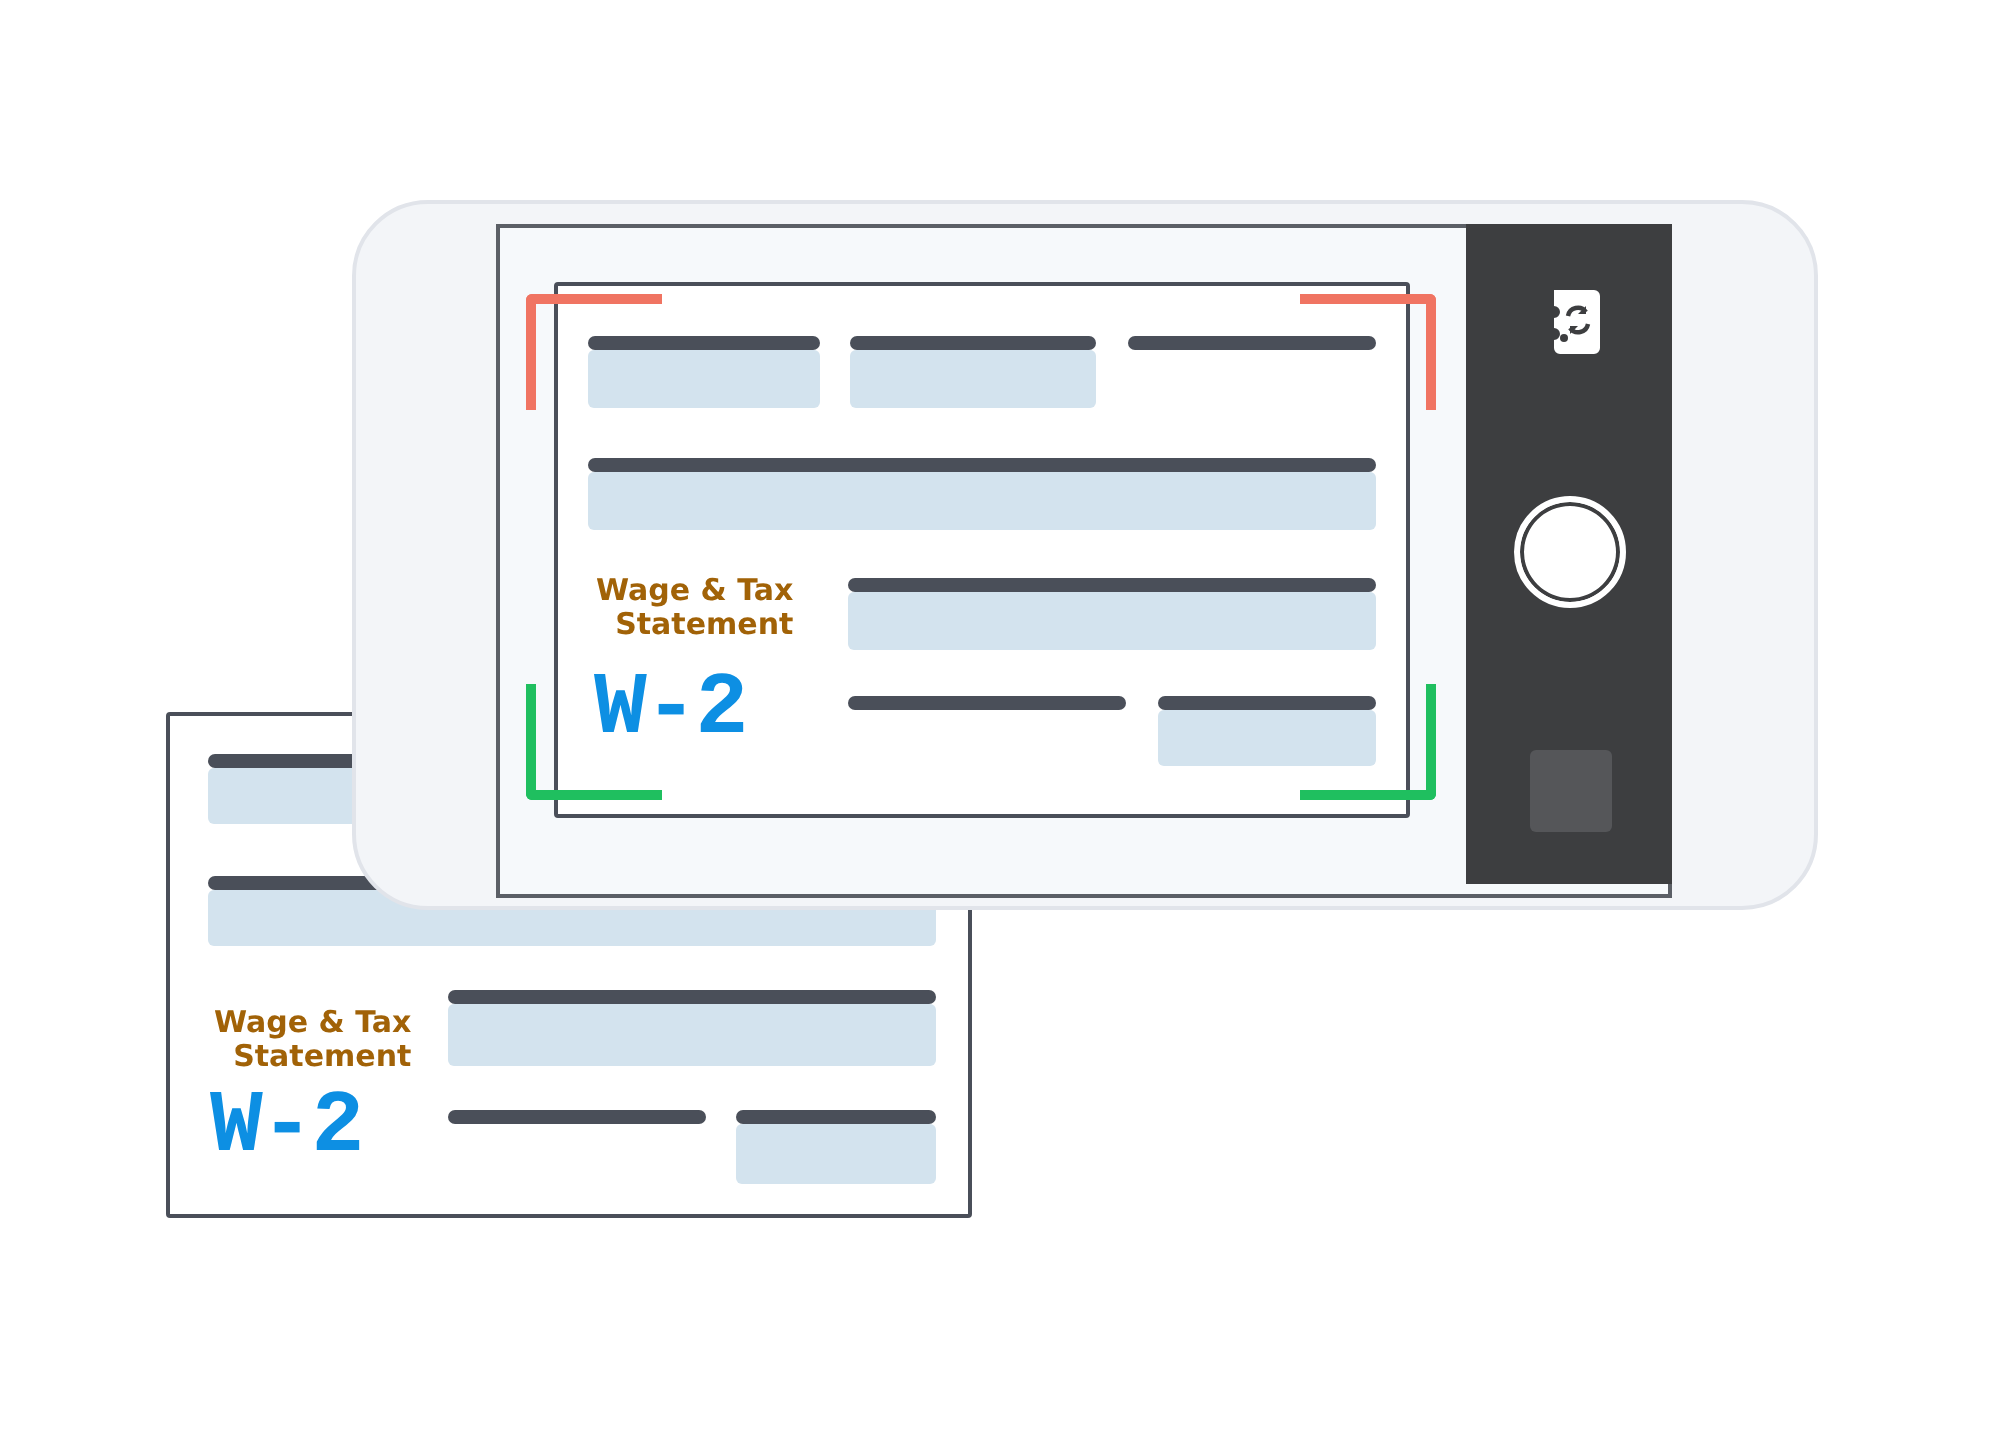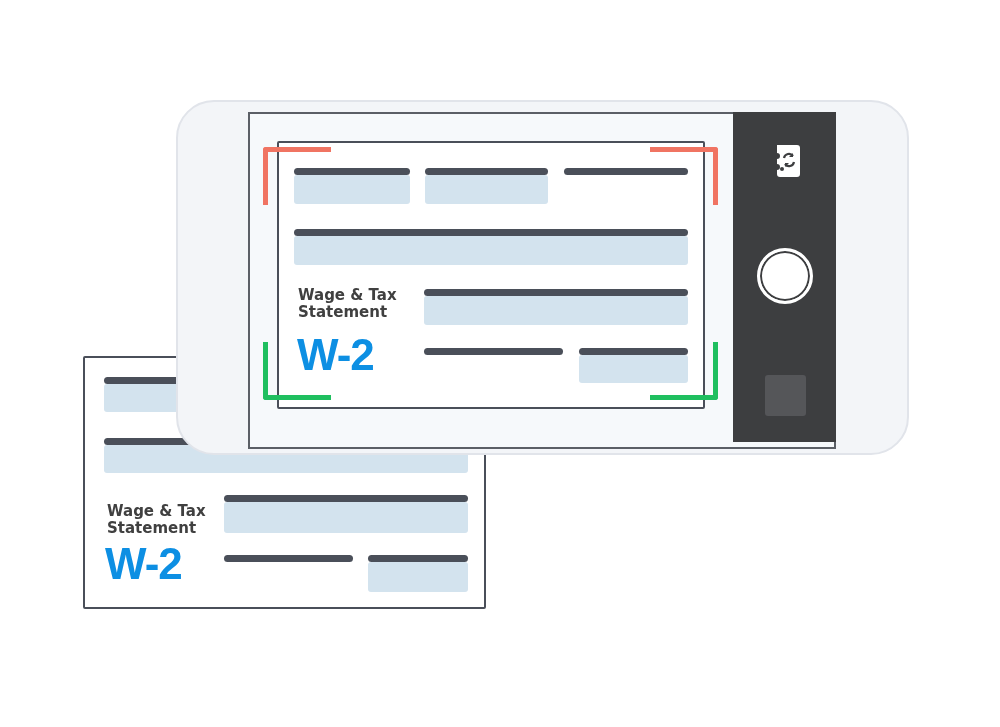--- a/index.html
+++ b/index.html
@@ -12,26 +12,27 @@
 
   
   .paper-back {
     left: 83px; top: 356px; width: 403px; height: 253px;
     border: 2px solid #4a4f59; border-radius: 2px; background: #ffffff;
     box-sizing: border-box;
   }
   .bar { position: absolute; height: 7px; background: #4a4f59; border-radius: 4px; }
   .field { position: absolute; background: #d3e3ee; border-radius: 3px; }
   .label-title {
-    position: absolute; color: #404040; font-weight: bold; line-height: 1.15;
+    position: absolute; color: #a16207; font-weight: bold; line-height: 1.15;
     font-family: "DejaVu Sans", sans-serif;
+    text-align: right;
   }
   .w2 {
     position: absolute; color: #0d8fe3; font-weight: bold; letter-spacing: -1px;
-    font-family: Liberation Sans, sans-serif;
+    font-family: Liberation Mono, monospace;
   }
 
   
   .phone {
     left: 176px; top: 100px; width: 733px; height: 355px;
     background: #f3f5f8; border: 2px solid #e1e4ea; border-radius: 38px;
     box-sizing: border-box;
   }
   .screen {
     left: 248px; top: 112px; width: 588px; height: 337px;

